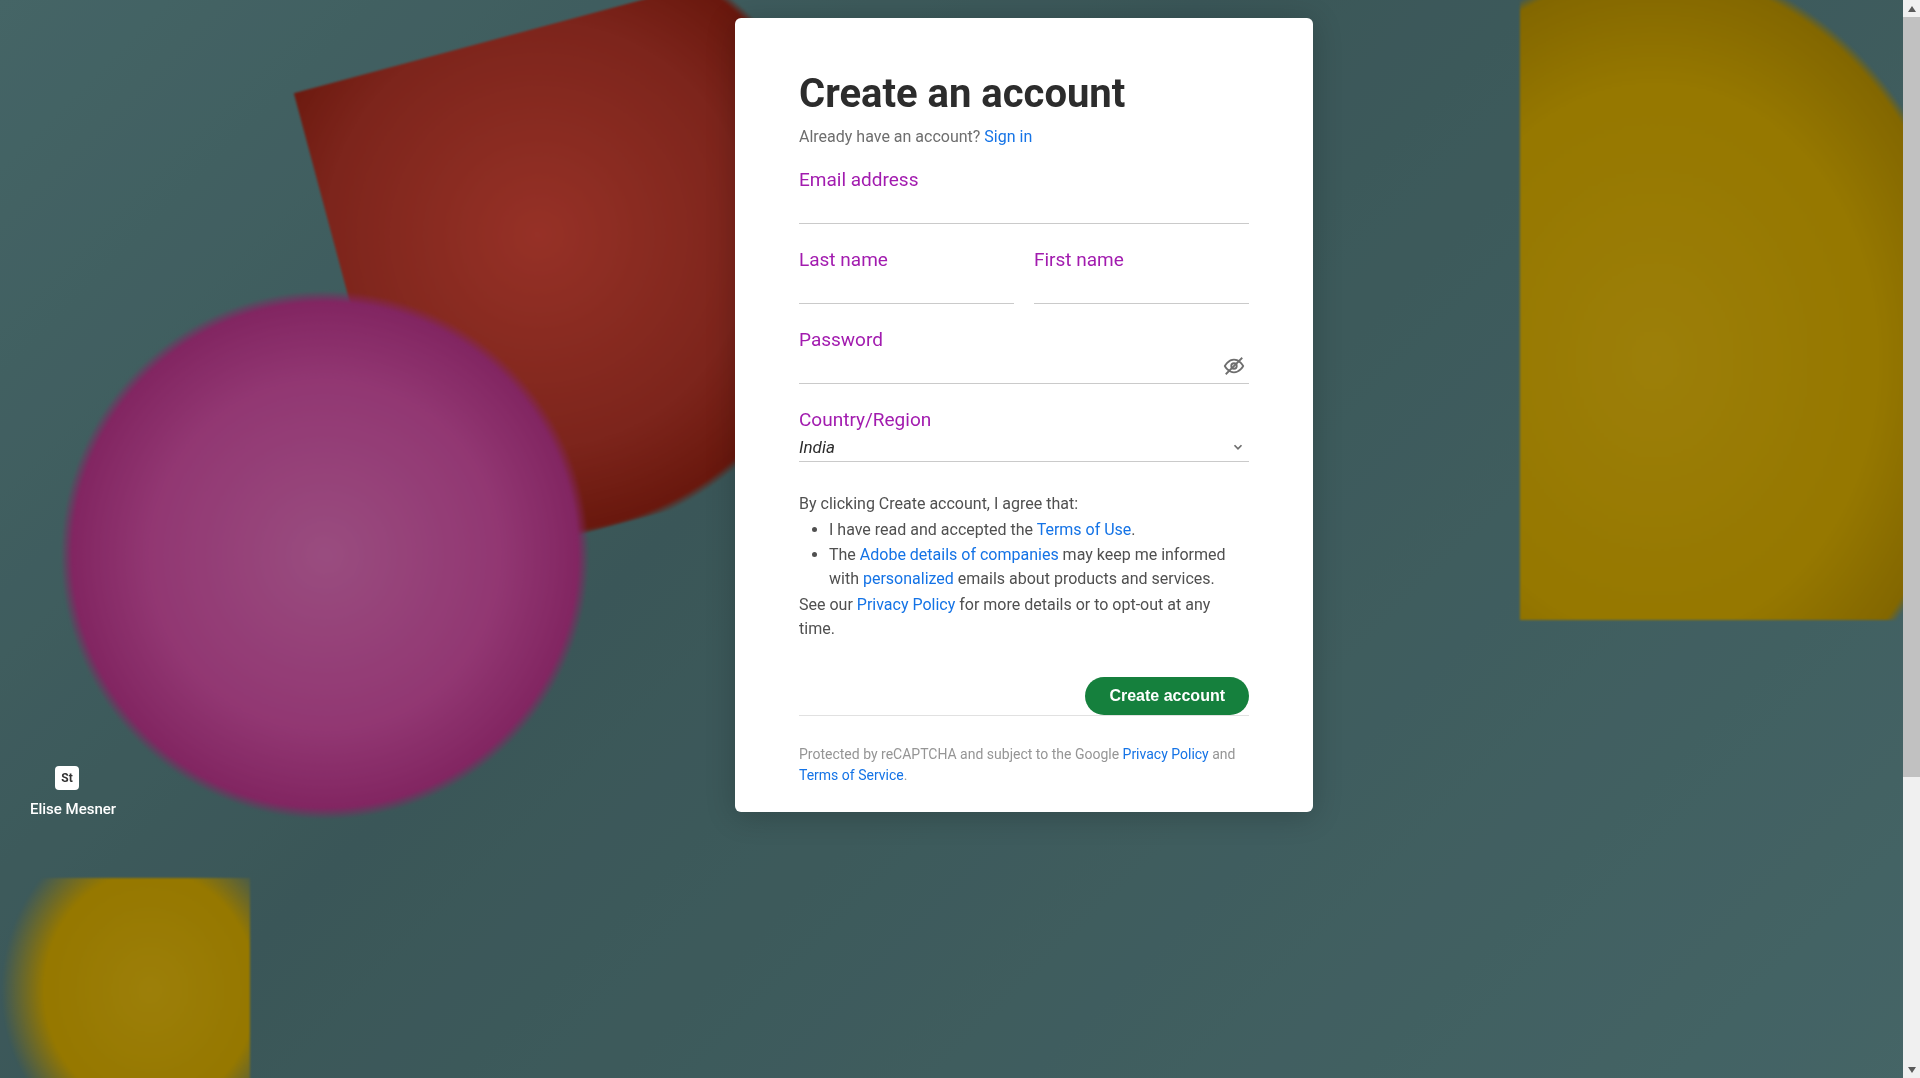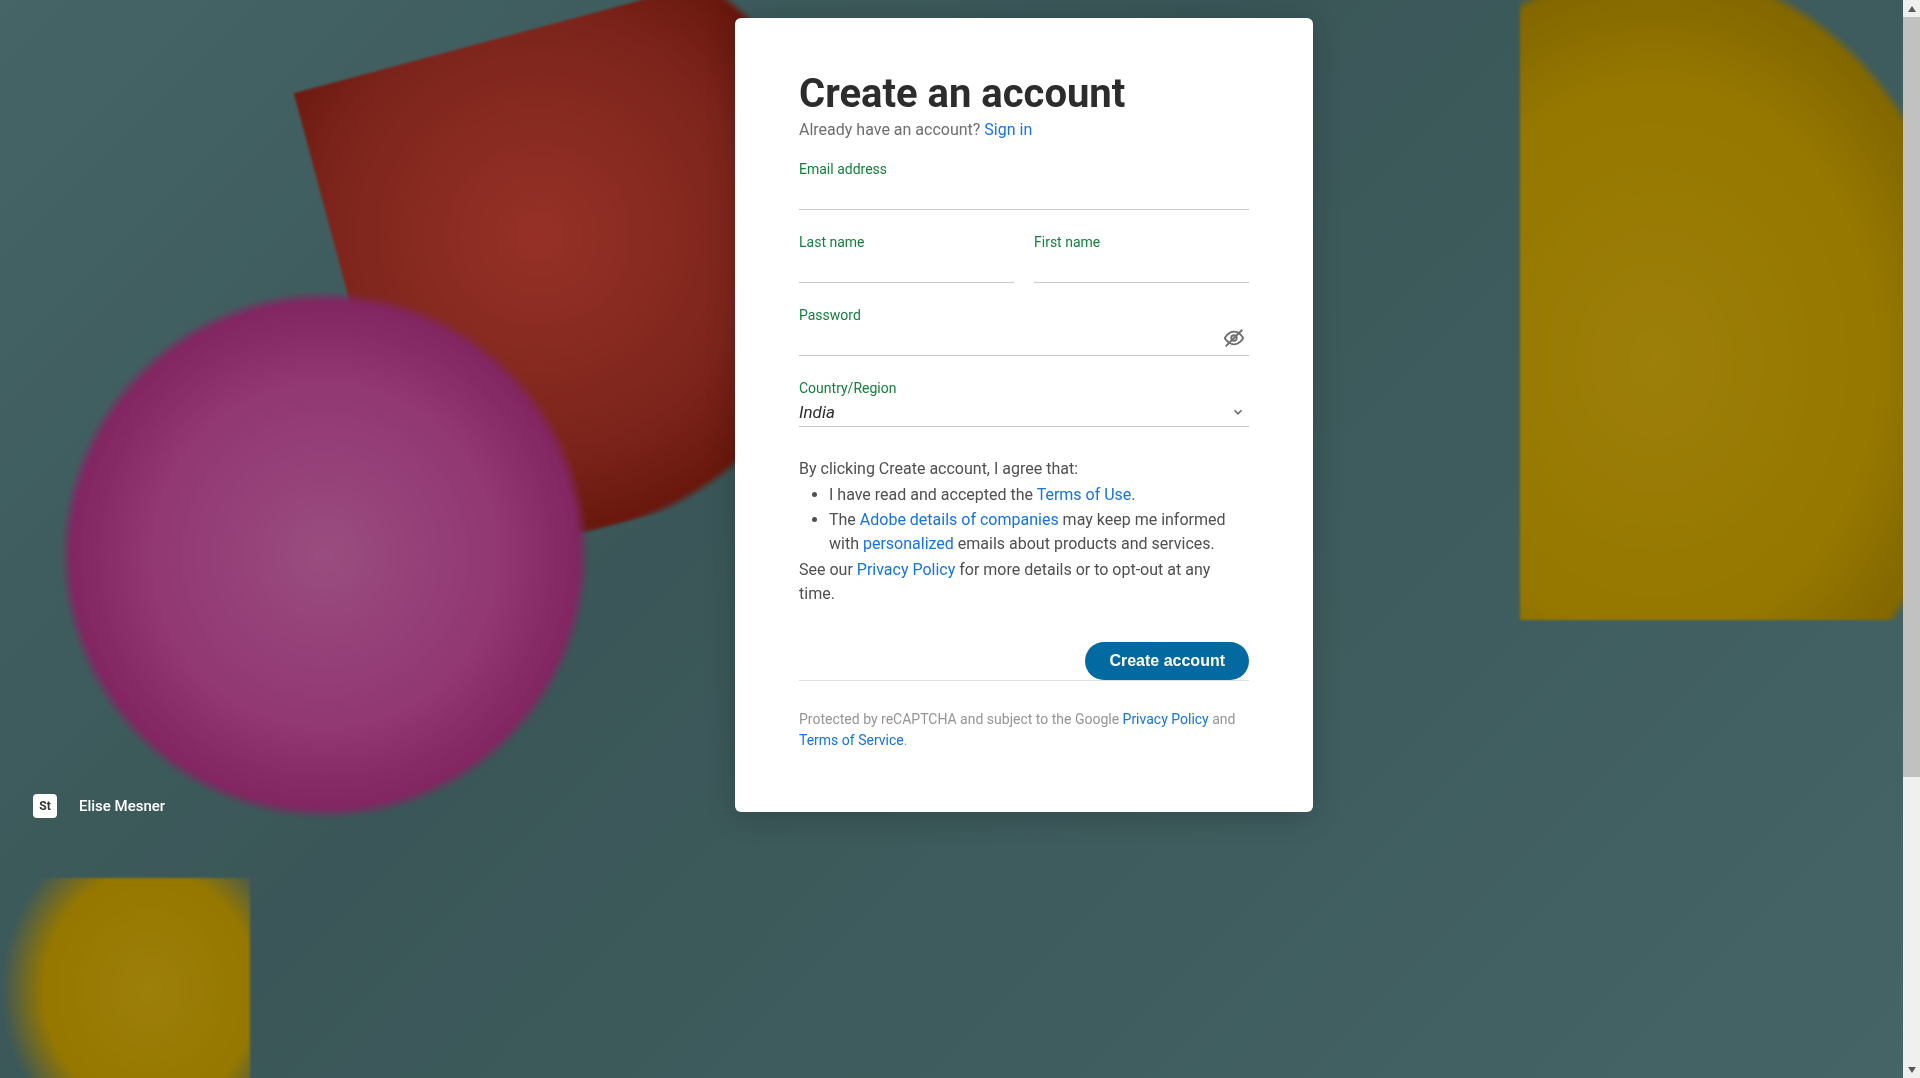--- a/index.html
+++ b/index.html
@@ -46,26 +46,27 @@
     }
     .flower-yellow-bottom {
       position: absolute;
       left: 0px; bottom: -80px;
       width: 250px; height: 280px;
       background: radial-gradient(ellipse at 60% 40%, #f1c40f 0%, #e6b800 50%, transparent 70%);
       filter: blur(1px);
     }
     .attribution {
       position: absolute;
-      left: 33px;
+      left: 18px;
       bottom: 260px;
       display: flex;
       align-items: center;
       gap: 10px;
       z-index: 5;
+      flex-direction: column;
     }
     .attribution-badge {
       width: 24px; height: 24px;
       background: #fff;
       border-radius: 4px;
       display: flex;
       align-items: center;
       justify-content: center;
       font-size: 12px;
       font-weight: bold;
@@ -86,38 +87,38 @@
       background: #fff;
       border-radius: 6px;
       box-shadow: 0 4px 30px rgba(0,0,0,0.2);
       padding: 52px 64px 40px 64px;
       z-index: 10;
     }
     .title {
       font-size: 40px;
       font-weight: 700;
       color: #2c2c2c;
-      margin-bottom: 3px;
+      margin-bottom: 10px;
     }
     .subtitle {
       font-size: 16px;
       color: #6e6e6e;
       margin-bottom: 22px;
     }
     .subtitle a {
       color: #1473e6;
       text-decoration: none;
       cursor: pointer;
     }
     .field-group {
       margin-bottom: 24px;
     }
     .field-label {
-      font-size: 14px;
-      color: #15803d;
+      font-size: 19px;
+      color: #a21caf;
       margin-bottom: 2px;
       display: block;
     }
     .field-input {
       width: 100%;
       border: none;
       border-bottom: 1px solid #cacaca;
       padding: 6px 0;
       font-size: 16px;
       outline: none;
@@ -176,21 +177,21 @@
     }
     .agreement li {
       margin: 1px 8px;
     }
     .link {
       color: #1473e6;
       text-decoration: none;
       cursor: pointer;
     }
     .create-btn {
-      background: #0369a1;
+      background: #15803d;
       color: #fff;
       border: none;
       border-radius: 20px;
       padding: 10px 24px;
       font-size: 16px;
       font-weight: 600;
       cursor: pointer;
       float: right;
     }
     .divider {

